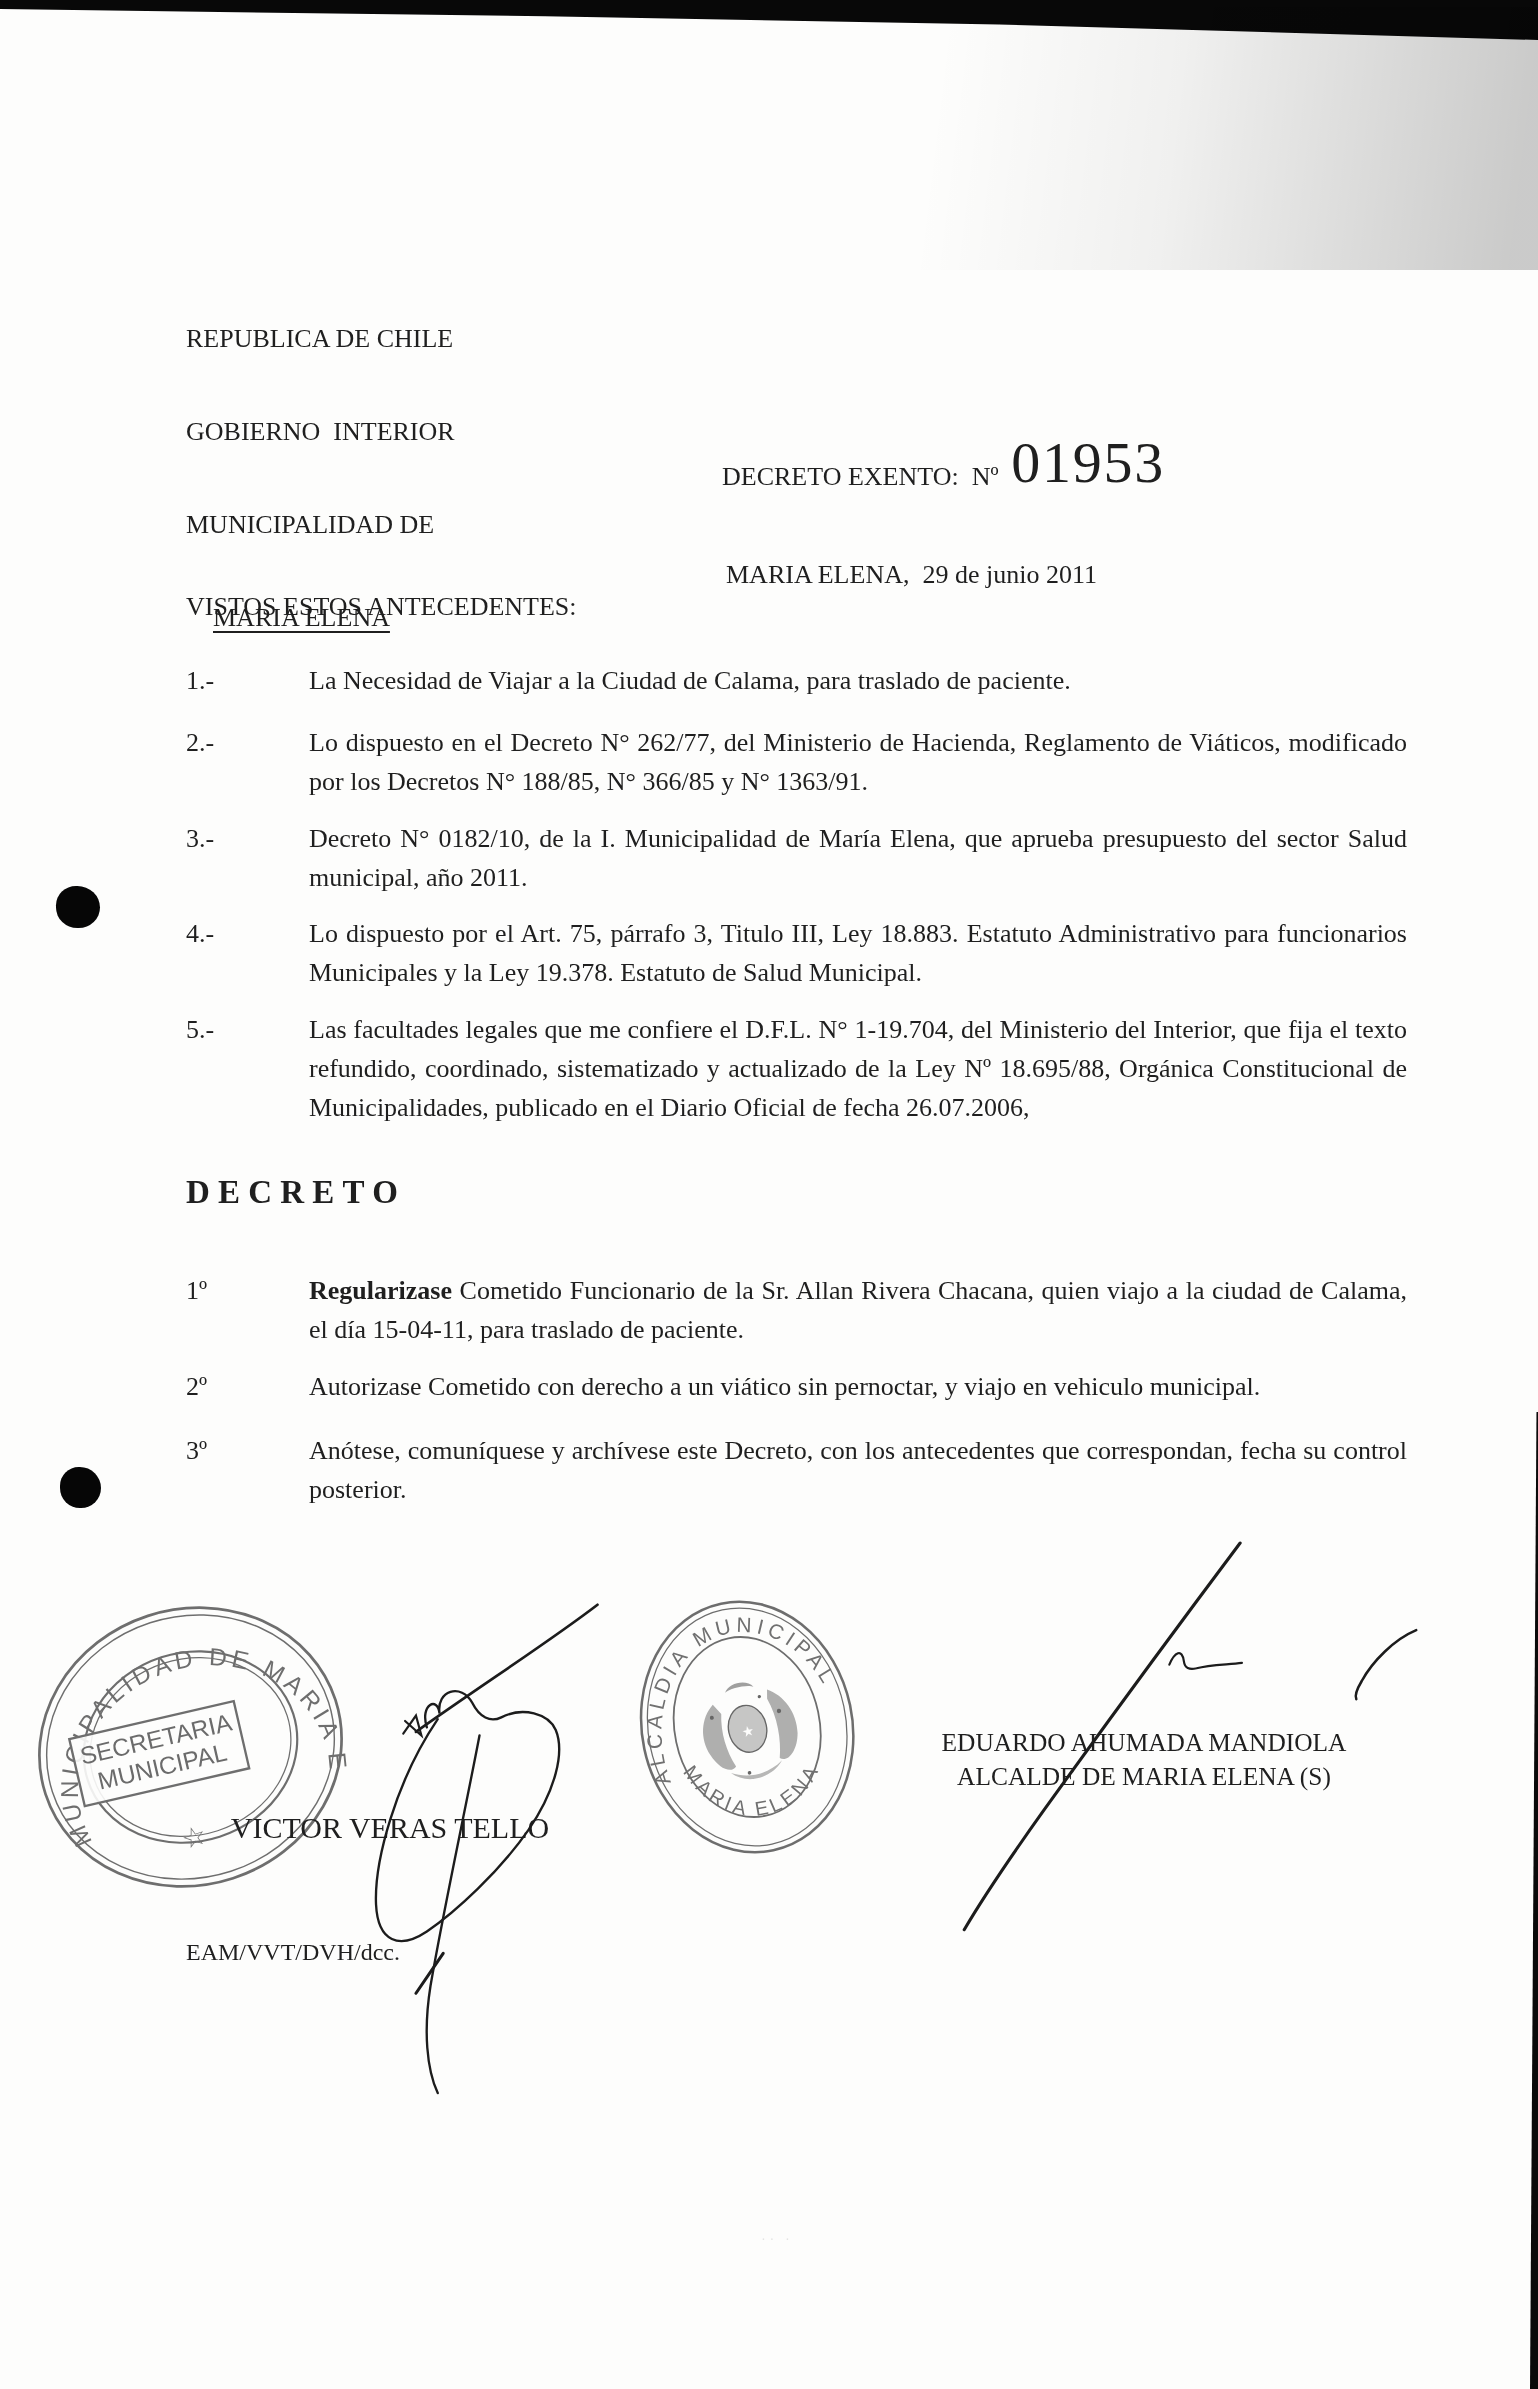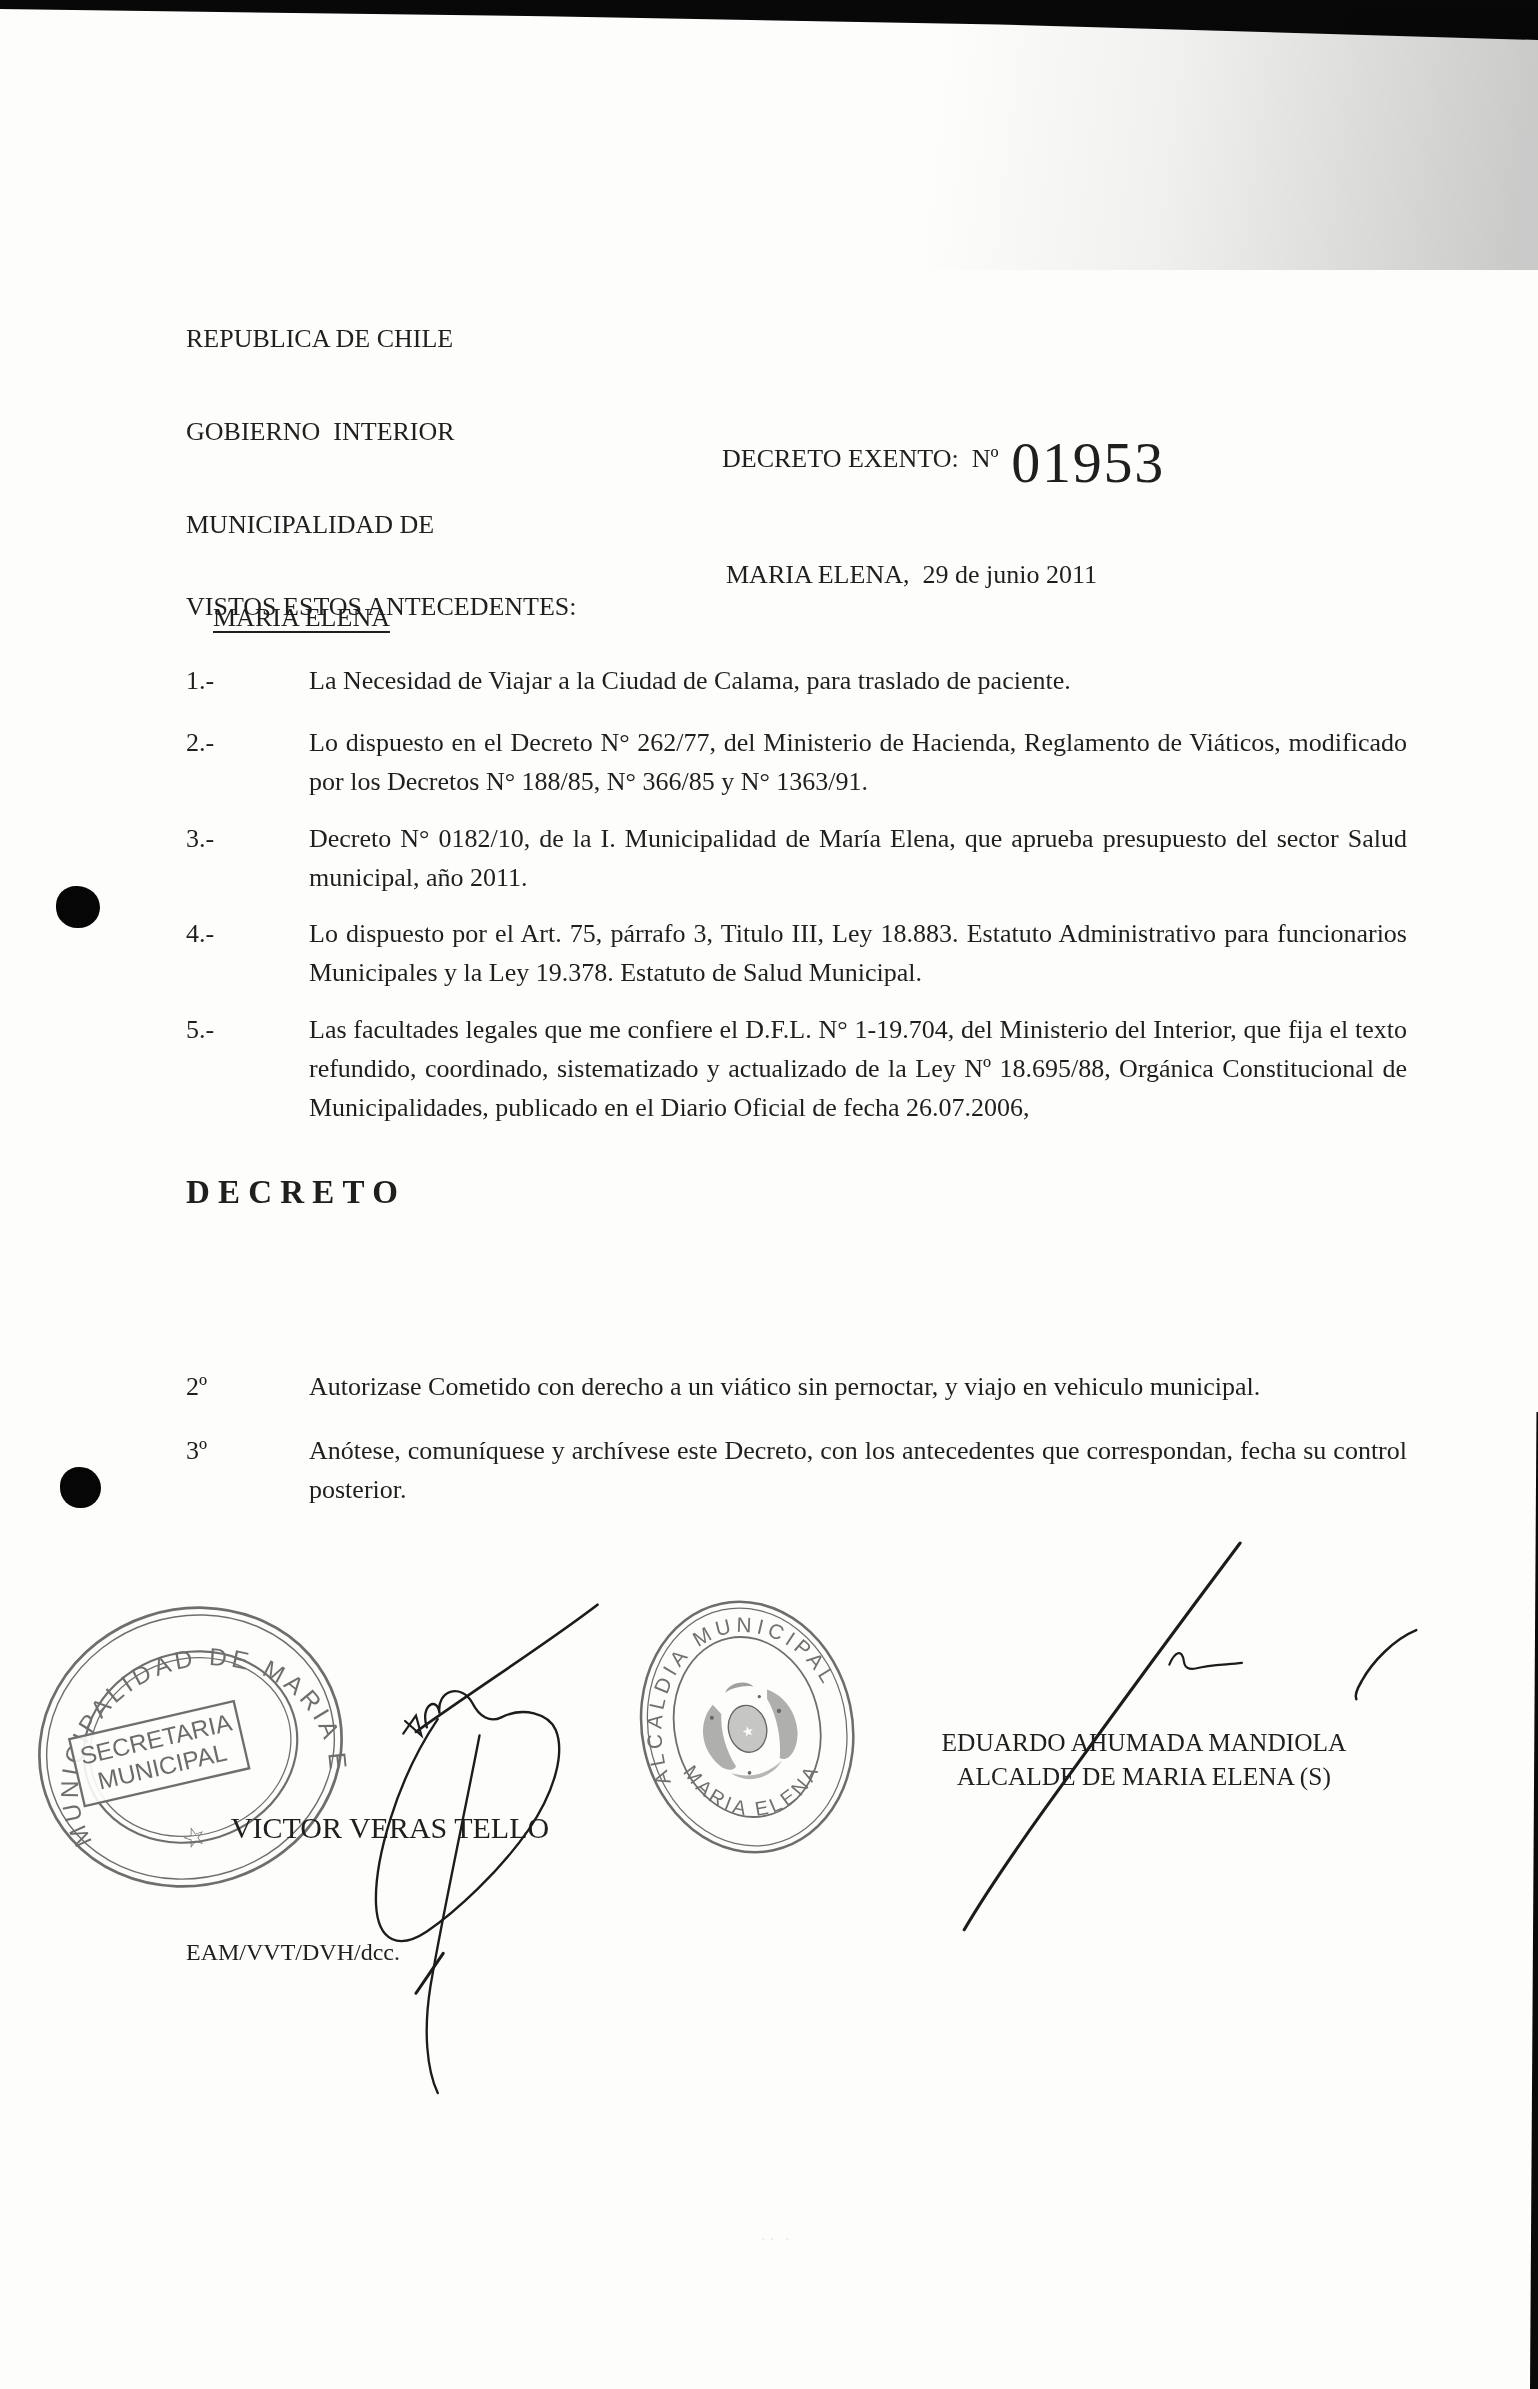--- a/index.html
+++ b/index.html
@@ -17,21 +17,21 @@
   .punch{position:absolute;background:#060606;border-radius:47% 53% 50% 50%;}
   .punch.p1{left:56px;top:886px;width:44px;height:42px;}
   .punch.p2{left:60px;top:1467px;width:41px;height:41px;}
   .bottom-specks{position:absolute;left:761px;top:2231px;color:rgba(0,0,0,0.10);font-size:14.5px;letter-spacing:3.6px;}
 
   
   .letterhead{position:absolute;left:186px;top:261px;font-size:26px;line-height:31px;white-space:pre;}
   .letterhead .ln4{margin-left:27px;text-decoration:underline;text-underline-offset:4.5px;}
 
   
-  .decree-line{position:absolute;left:722px;top:425px;display:flex;align-items:center;white-space:pre;}
+  .decree-line{position:absolute;left:722px;top:425px;display:flex;align-items:flex-end;white-space:pre;}
   .decree-label{font-size:26px;}
   .decree-number{font-size:58px;letter-spacing:1.8px;position:relative;top:3.6px;margin-left:12.7px;}
   .date-line{position:absolute;left:726px;top:560px;font-size:26px;white-space:pre;}
 
   .vistos-heading{position:absolute;left:186px;top:592px;font-size:26px;text-align:right;}
 
   .item-row{position:absolute;left:186px;width:1221px;display:flex;font-size:26px;line-height:39px;}
   .item-row .num{width:91px;flex:0 0 91px;}
   .item-row .txt{flex:1;text-align:justify;margin-left:32px;}
   .decreto-heading{position:absolute;left:186px;top:1174px;font-size:33px;font-weight:bold;letter-spacing:8.2px;}
@@ -90,20 +90,24 @@
     <span class="num">4.-</span>
     <div class="txt">Lo dispuesto por el Art. 75, párrafo 3, Titulo III, Ley 18.883. Estatuto Administrativo para funcionarios Municipales y la Ley 19.378. Estatuto de Salud Municipal.</div>
   </div>
   <div class="item-row" style="top:1010px">
     <span class="num">5.-</span>
     <div class="txt">Las facultades legales que me confiere el D.F.L. N° 1-19.704, del Ministerio del Interior, que fija el texto refundido, coordinado, sistematizado y actualizado de la Ley Nº 18.695/88, Orgánica Constitucional de Municipalidades, publicado en el Diario Oficial de fecha 26.07.2006,</div>
   </div>
 
   <div class="decreto-heading">DECRETO</div>
 
+  <div class="item-row" style="top:1271px">
+    <span class="num">1º</span>
+    <div class="txt"><span class="bold-lead">Regularizase</span><span> Cometido Funcionario de la Sr. Allan Rivera Chacana, quien viajo a la ciudad de Calama, el día 15-04-11, para traslado de paciente.</span></div>
+  </div>
   <div class="item-row" style="top:1367px">
     <span class="num">2º</span>
     <div class="txt">Autorizase Cometido con derecho a un viático sin pernoctar, y  viajo en vehiculo municipal.</div>
   </div>
   <div class="item-row" style="top:1431px">
     <span class="num">3º</span>
     <div class="txt">Anótese, comuníquese y archívese este Decreto, con los antecedentes que correspondan, fecha su control posterior.</div>
   </div>
 
   <svg class="stamp" style="left:18px;top:1591px;" width="345" height="313" viewBox="0 0 380 345">

